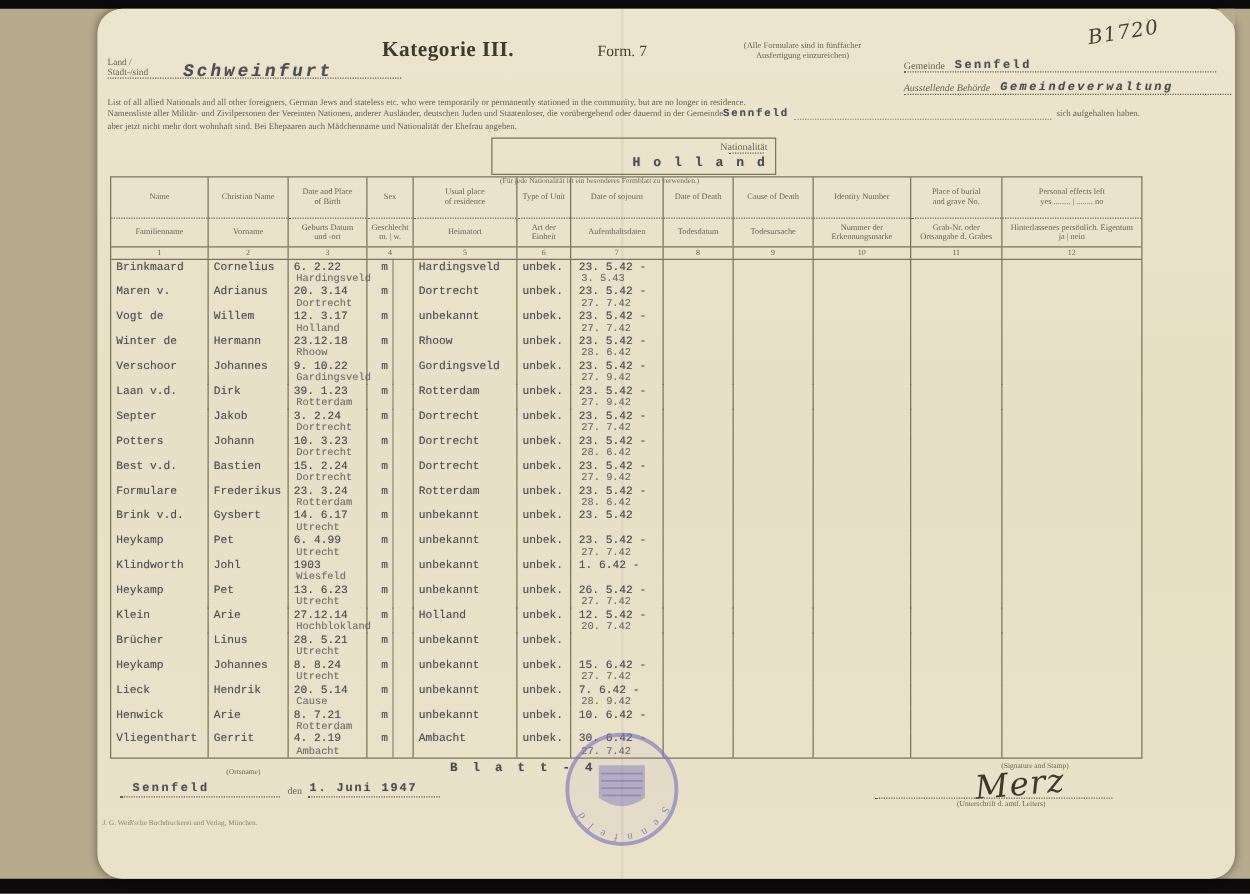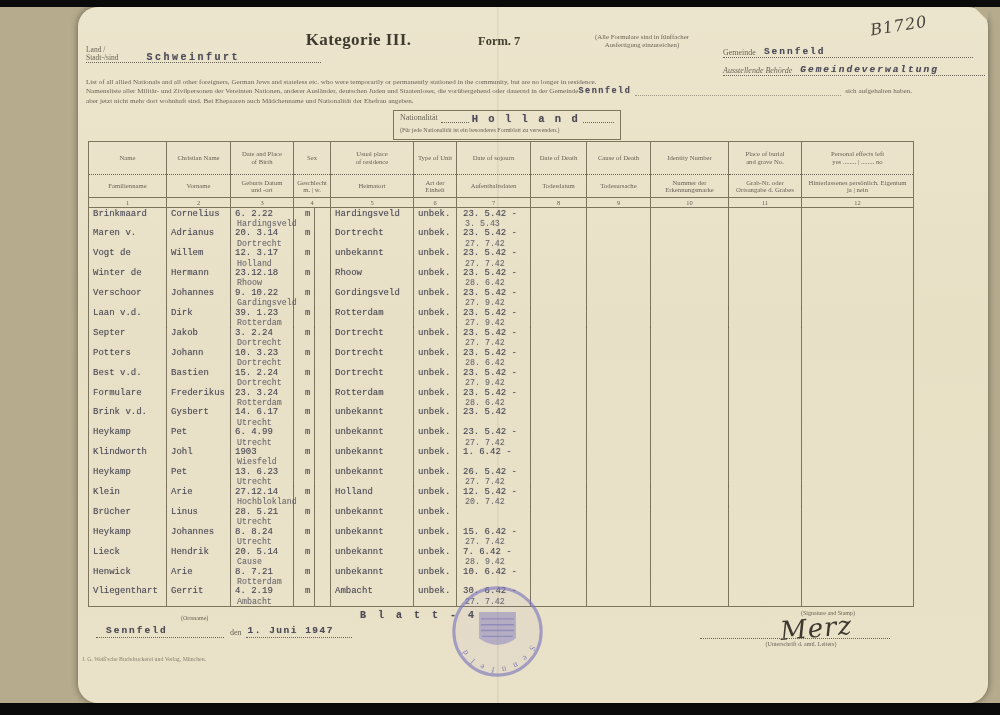--- a/index.html
+++ b/index.html
@@ -17,41 +17,41 @@
           border-top:14px solid #b6ab8d;border-left:14px solid transparent;}
   :root{--ink:#5b5445;--ink2:#6a6354;--typed:#4e4c58;--line:rgba(104,96,74,.85);}
   .print{color:var(--ink);}
   .tw{font-family:"Liberation Mono","DejaVu Sans Mono",monospace;color:var(--typed);
       text-shadow:0 0 .8px rgba(78,76,88,.45);}
   .twb{font-weight:700;}
   .abs{position:absolute;}
 
   .title{left:198px;top:23px;width:165px;text-align:center;font-size:17px;font-weight:700;
          letter-spacing:.4px;color:#3f3a30;}
-  .formno{left:400px;top:27px;font-size:12.5px;font-weight:700;color:#45402f;}
+  .formno{left:400px;top:27px;font-size:12.5px;font-weight:400;color:#45402f;}
   .copies{left:495px;top:26px;width:138px;text-align:center;font-size:6.8px;line-height:8px;color:var(--ink2);}
   .handref{left:792px;top:9px;font-size:16px;font-style:italic;color:#46413a;
            transform:rotate(-9deg);font-family:"DejaVu Serif",serif;letter-spacing:1px;}
   .fldrow{display:flex;align-items:flex-end;border-bottom:1px dotted var(--ink2);}
   .fldrow .lab{font-size:8px;color:var(--ink2);white-space:nowrap;padding-right:8px;}
   .fldrow .val{font-size:9.5px;letter-spacing:2px;white-space:nowrap;}
   .gemeinde{left:645px;top:39px;width:250px;}
   .behoerde{left:645px;top:57px;width:262px;font-style:italic;}
   .landblk{left:8px;top:39px;width:260px;font-size:7.5px;color:var(--ink2);line-height:8px;}
   .stadtrow{display:flex;align-items:flex-end;border-bottom:1px dotted var(--ink2);width:235px;}
-  .stadtrow .val{font-size:10px;letter-spacing:2.5px;margin-left:28px;}
+  .stadtrow .val{font-size:14px;letter-spacing:2.5px;margin-left:28px;font-style:italic;}
 
   .intro{left:8px;top:71px;width:826px;font-size:7.1px;line-height:9.3px;color:var(--ink2);}
   .intro .l2f{display:flex;align-items:flex-end;}
   .intro .fill{flex:1;border-bottom:1px dotted rgba(106,99,84,.6);margin:0 4px 1px 4px;}
   .intro .tw{font-size:8.5px;letter-spacing:1.5px;}
 
   .natbox{left:315px;top:103px;width:228px;height:30px;border:1px solid var(--line);
           padding:2px 6px 0 6px;box-sizing:border-box;}
-  .natline{display:flex;}
+  .natline{display:flex;align-items:flex-end;flex-direction:column;}
   .natline .lab{font-size:8px;color:var(--ink2);}
   .natline .dots{width:28px;border-bottom:1px dotted var(--ink2);margin:0 3px 2px 3px;}
   .natline .val{font-size:10.5px;letter-spacing:2px;}
   .natline .dots2{flex:1;border-bottom:1px dotted var(--ink2);margin:0 0 2px 3px;}
   .natnote{font-size:6px;color:var(--ink2);margin-top:2px;white-space:nowrap;}
 
   .tbl{position:absolute;left:10px;top:134px;width:824px;border:1px solid var(--line);background:rgba(255,255,255,0.02);}
   .grid{display:grid;grid-template-columns:78px 64px 63px 37px 83px 43px 74px 56px 64px 78px 73px 111px;}
   .thead{border-bottom:1.2px solid var(--line);}
   .hcell{border-right:1px solid var(--line);display:flex;flex-direction:column;box-sizing:border-box;}

